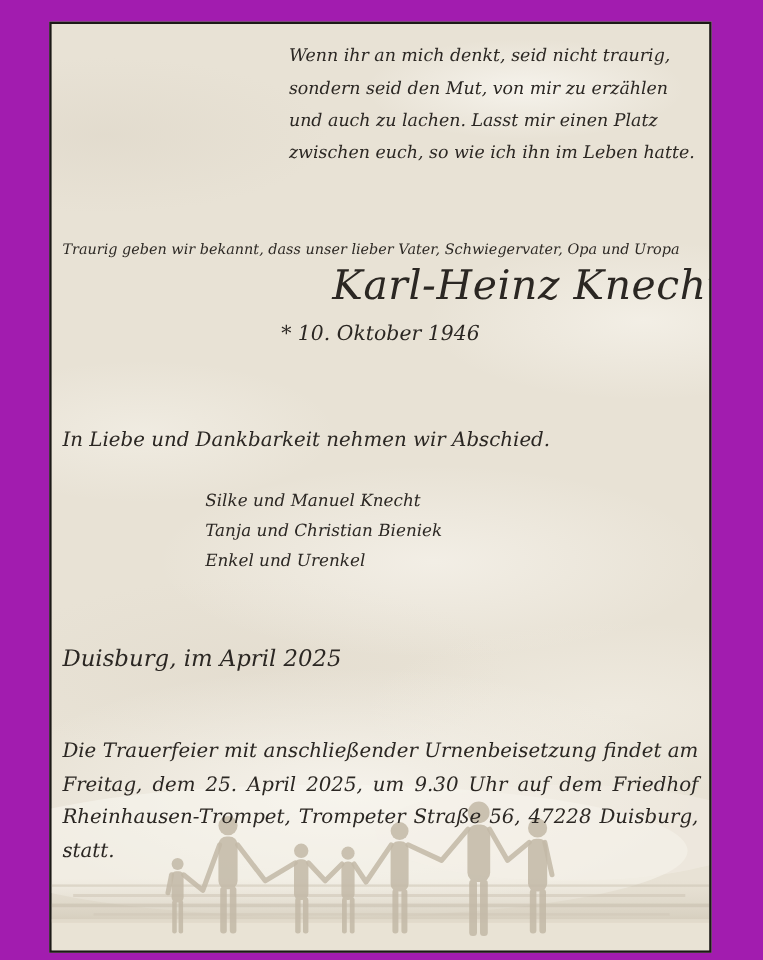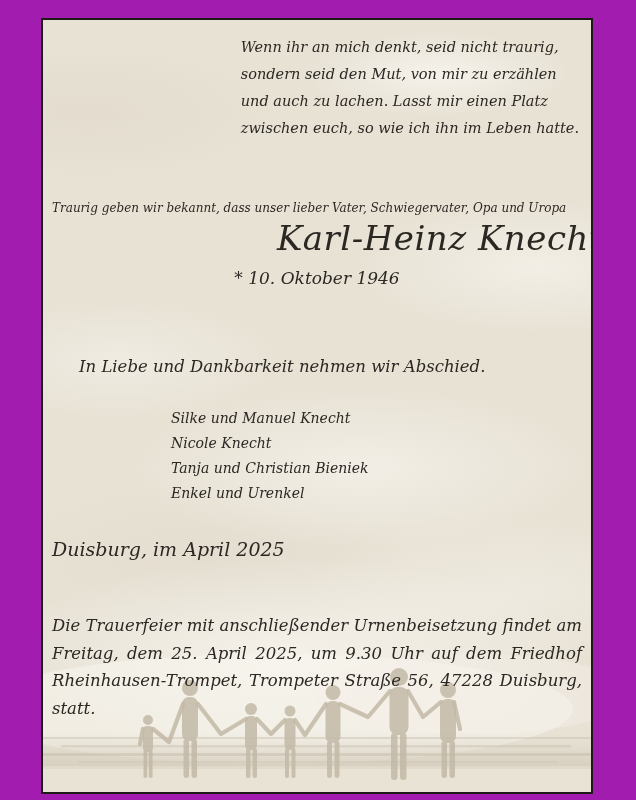--- a/index.html
+++ b/index.html
@@ -44,21 +44,21 @@
     top:198px;left:12px;width:100%;
     font-size:34px;font-weight:normal;
     text-align:right;letter-spacing:.5px;
   }
   .dates{
     top:248px;left:0;width:100%;
     font-size:17px;
     display:flex;justify-content:center;gap:44px;
   }
   .note{top:281px;left:9px;font-size:16.5px;}
-  .farewell{top:337px;left:9px;font-size:16.5px;margin-left:27px;}
+  .farewell{top:337px;left:9px;font-size:16.5px;}
   .mourners{top:386px;left:128px;font-size:14px;line-height:25px;}
   .placedate{top:518px;left:9px;font-size:19px;}
   .funeral{
     top:576px;left:9px;width:530px;
     font-size:16.5px;line-height:27.5px;
     text-align:justify;
     margin-top:16px;
   }
   .beach{
     position:absolute;left:0;bottom:0;width:100%;height:138px;z-index:1;
@@ -83,21 +83,20 @@
 
     <div class="txt dates">
       <span>* 10. Oktober 1946</span>
     </div>
 
 
     <p class="txt farewell">In Liebe und Dankbarkeit nehmen wir Abschied.</p>
 
     <div class="txt mourners">
       <div>Silke und Manuel Knecht</div>
-      <div>Nicole Knecht</div>
       <div>Tanja und Christian Bieniek</div>
       <div>Enkel und Urenkel</div>
     </div>
 
     <p class="txt placedate">Duisburg, im April 2025</p>
 
     <p class="txt funeral">Die Trauerfeier mit anschließender Urnenbeisetzung findet am Freitag, dem 25. April 2025, um 9.30 Uhr auf dem Friedhof Rheinhausen-Trompet, Trompeter Straße 56, 47228 Duisburg, statt.</p>
 
     <svg class="beach" viewBox="0 0 548 138" preserveAspectRatio="none" aria-hidden="true">
       <defs>

